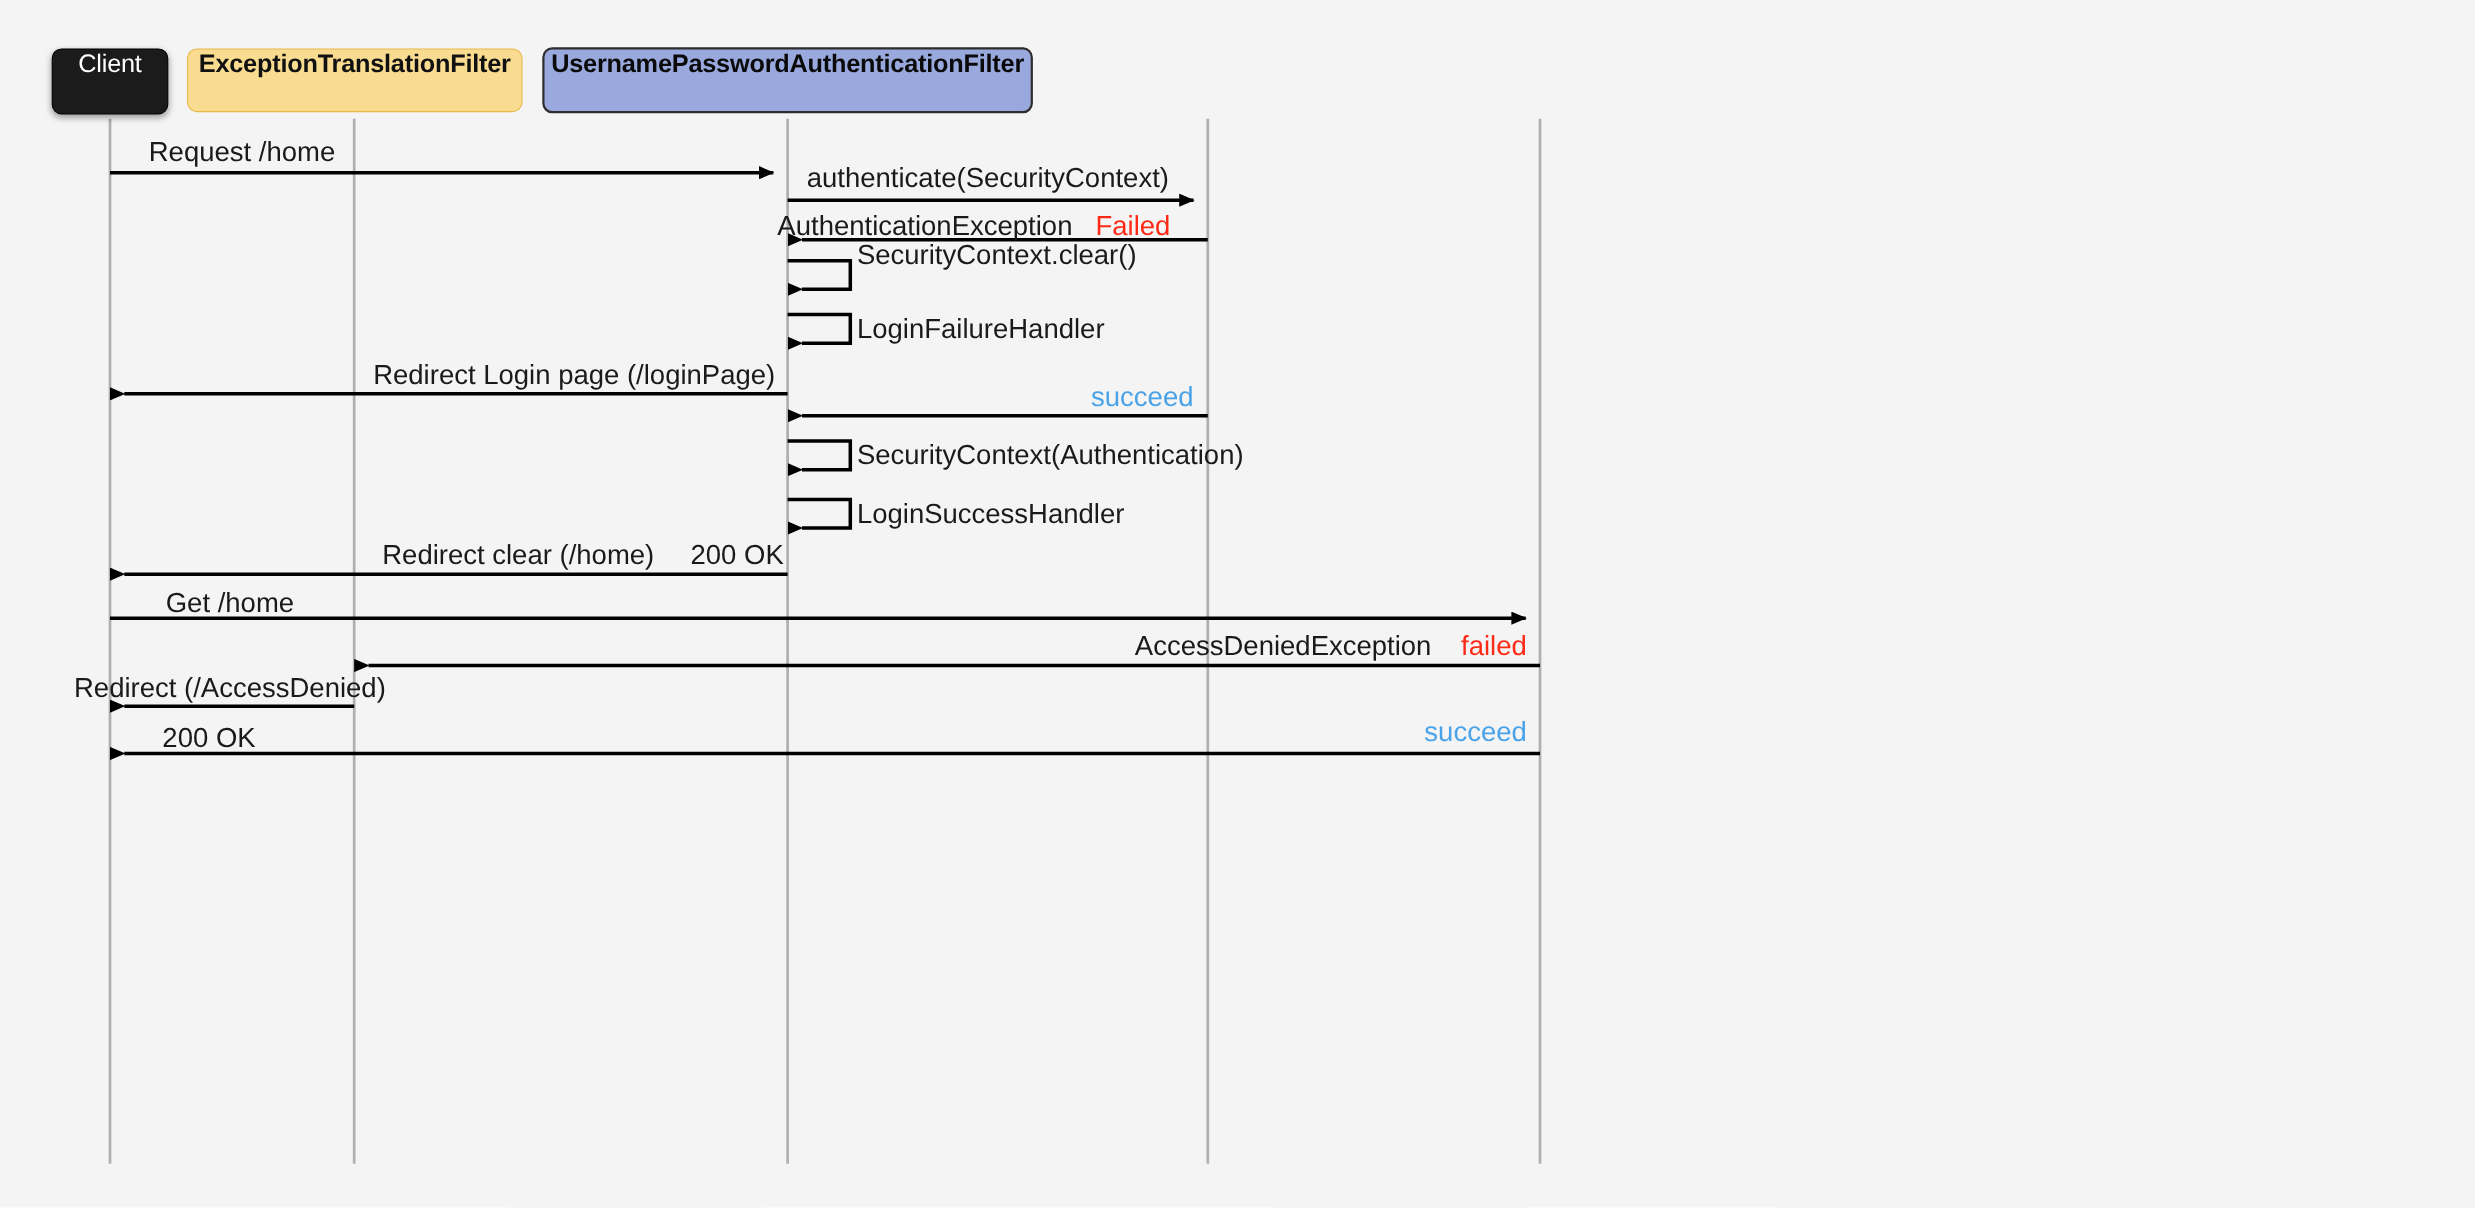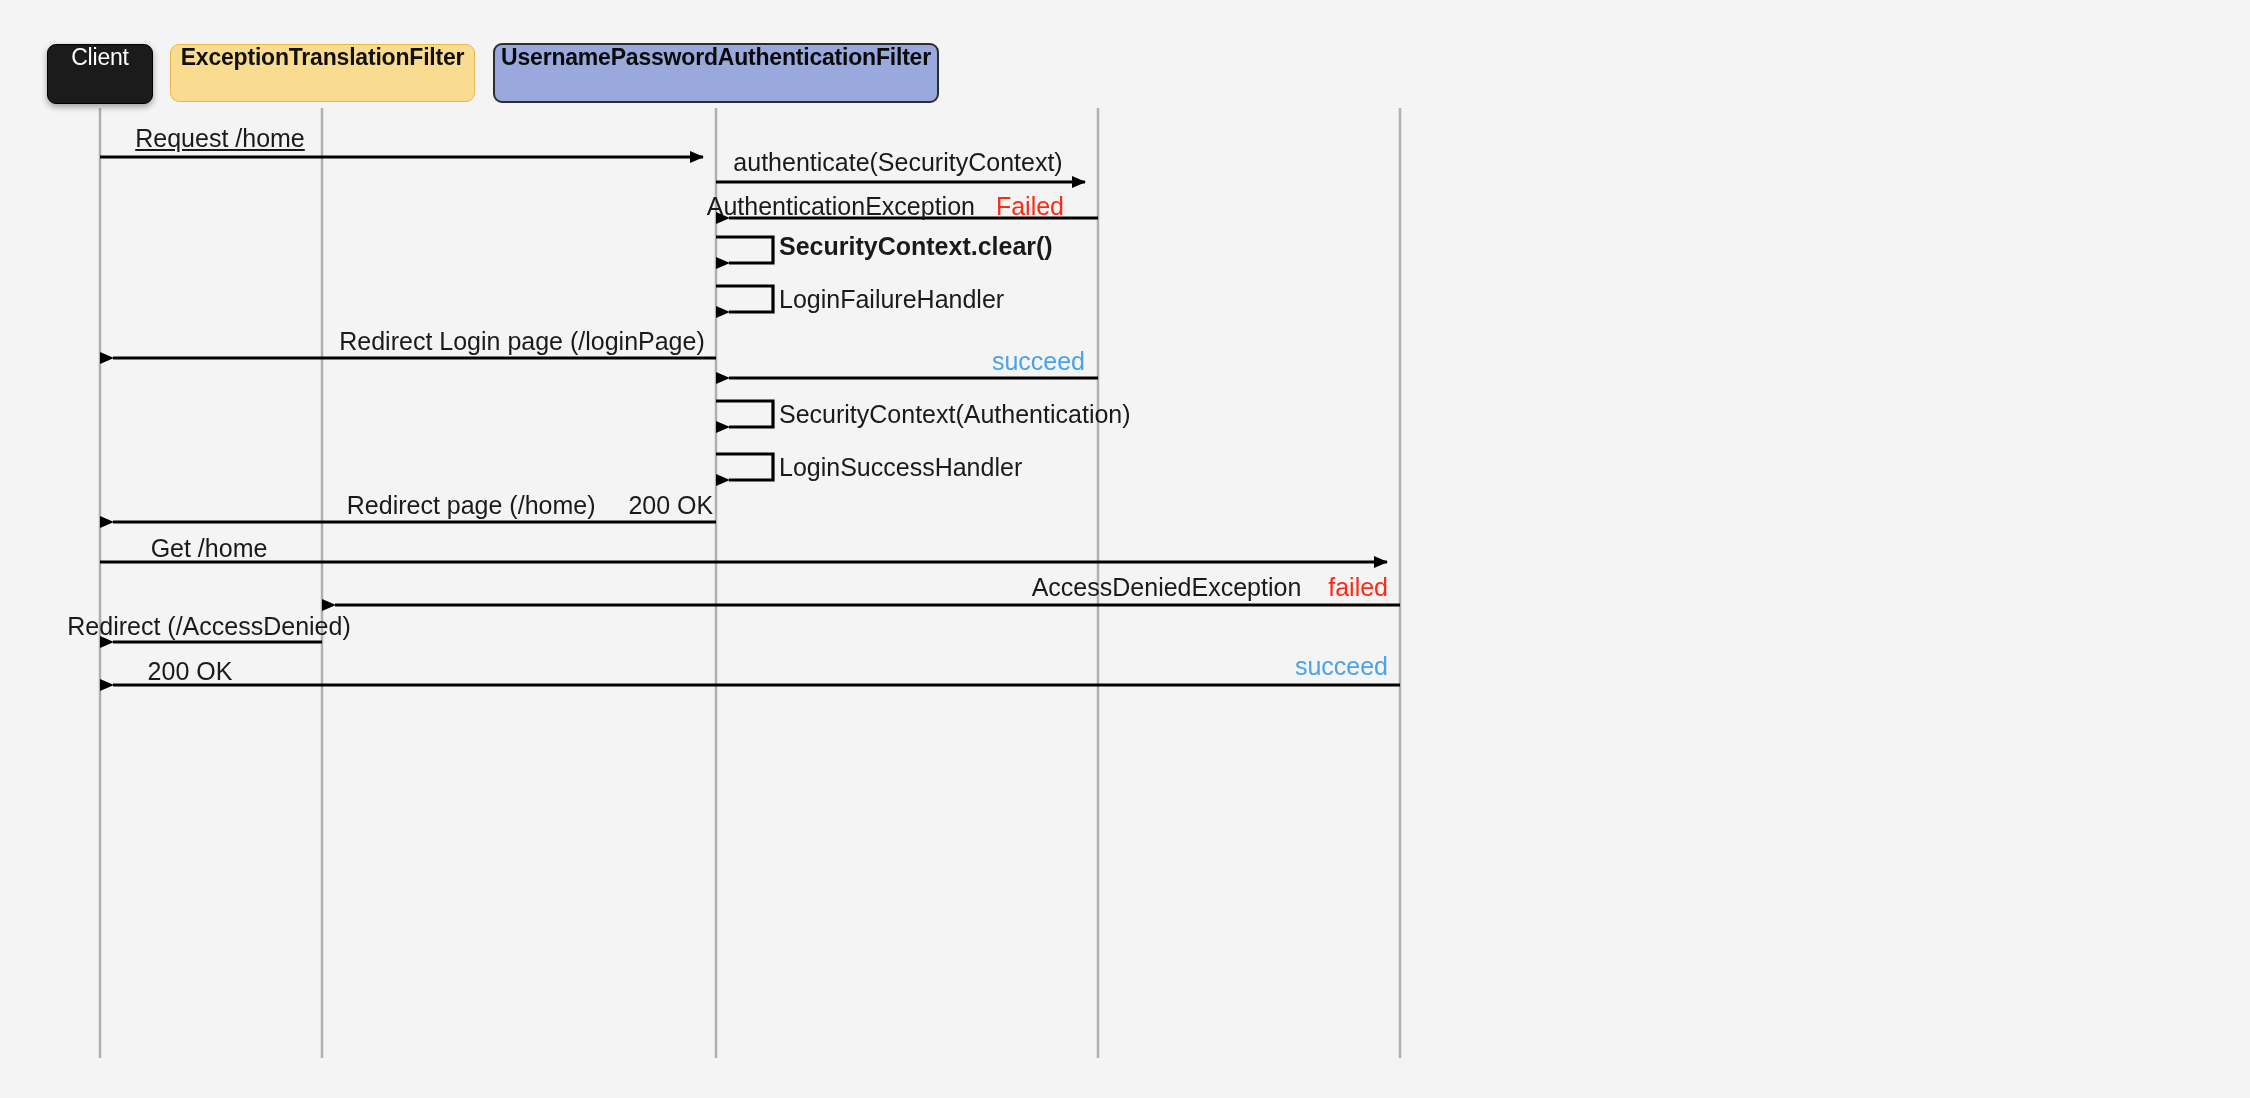--- a/index.html
+++ b/index.html
@@ -107,43 +107,43 @@
   <div class="actor-box actor-client" style="left:47px;  top:44px; width:106px; height:60px;">
     <span>Client</span>
   </div>
   <div class="actor-box actor-etf" style="left:170px; top:44px; width:305px; height:58px;">
     <span>ExceptionTranslationFilter</span>
   </div>
   <div class="actor-box actor-upaf" style="left:493px; top:43px; width:446px; height:60px;">
     <span>UsernamePasswordAuthenticationFilter</span>
   </div>
 
-  <div class="msg-label center" style="left:220px; top:126px;text-decoration:underline;">Request /home</div>
+  <div class="msg-label center" style="left:220px; top:126px;">Request /home</div>
 
   <div class="msg-label center" style="left:898px; top:150px;">authenticate(SecurityContext)</div>
 
   <div class="msg-label right" style="left:1064px; top:194px;">
     <span>AuthenticationException</span>
     <span class="status-failed" style="margin-left:14px;">Failed</span>
   </div>
 
-  <div class="msg-label" style="left:779px; top:234px;font-weight:bold;">SecurityContext.clear()</div>
+  <div class="msg-label" style="left:779px; top:220px;">SecurityContext.clear()</div>
 
   <div class="msg-label" style="left:779px; top:287px;">LoginFailureHandler</div>
 
   <div class="msg-label center" style="left:522px; top:329px;">Redirect Login page (/loginPage)</div>
 
   <div class="msg-label right status-succeed" style="left:1085px; top:349px;">succeed</div>
 
   <div class="msg-label" style="left:779px; top:402px;">SecurityContext(Authentication)</div>
 
   <div class="msg-label" style="left:779px; top:455px;">LoginSuccessHandler</div>
 
   <div class="msg-label center" style="left:530px; top:493px;">
-    <span>Redirect page (/home)</span>
+    <span>Redirect clear (/home)</span>
     <span style="margin-left:26px;">200 OK</span>
   </div>
 
   <div class="msg-label center" style="left:209px; top:536px;">Get /home</div>
 
   <div class="msg-label right" style="left:1388px; top:575px;">
     <span>AccessDeniedException</span>
     <span class="status-failed" style="margin-left:20px;">failed</span>
   </div>
 

